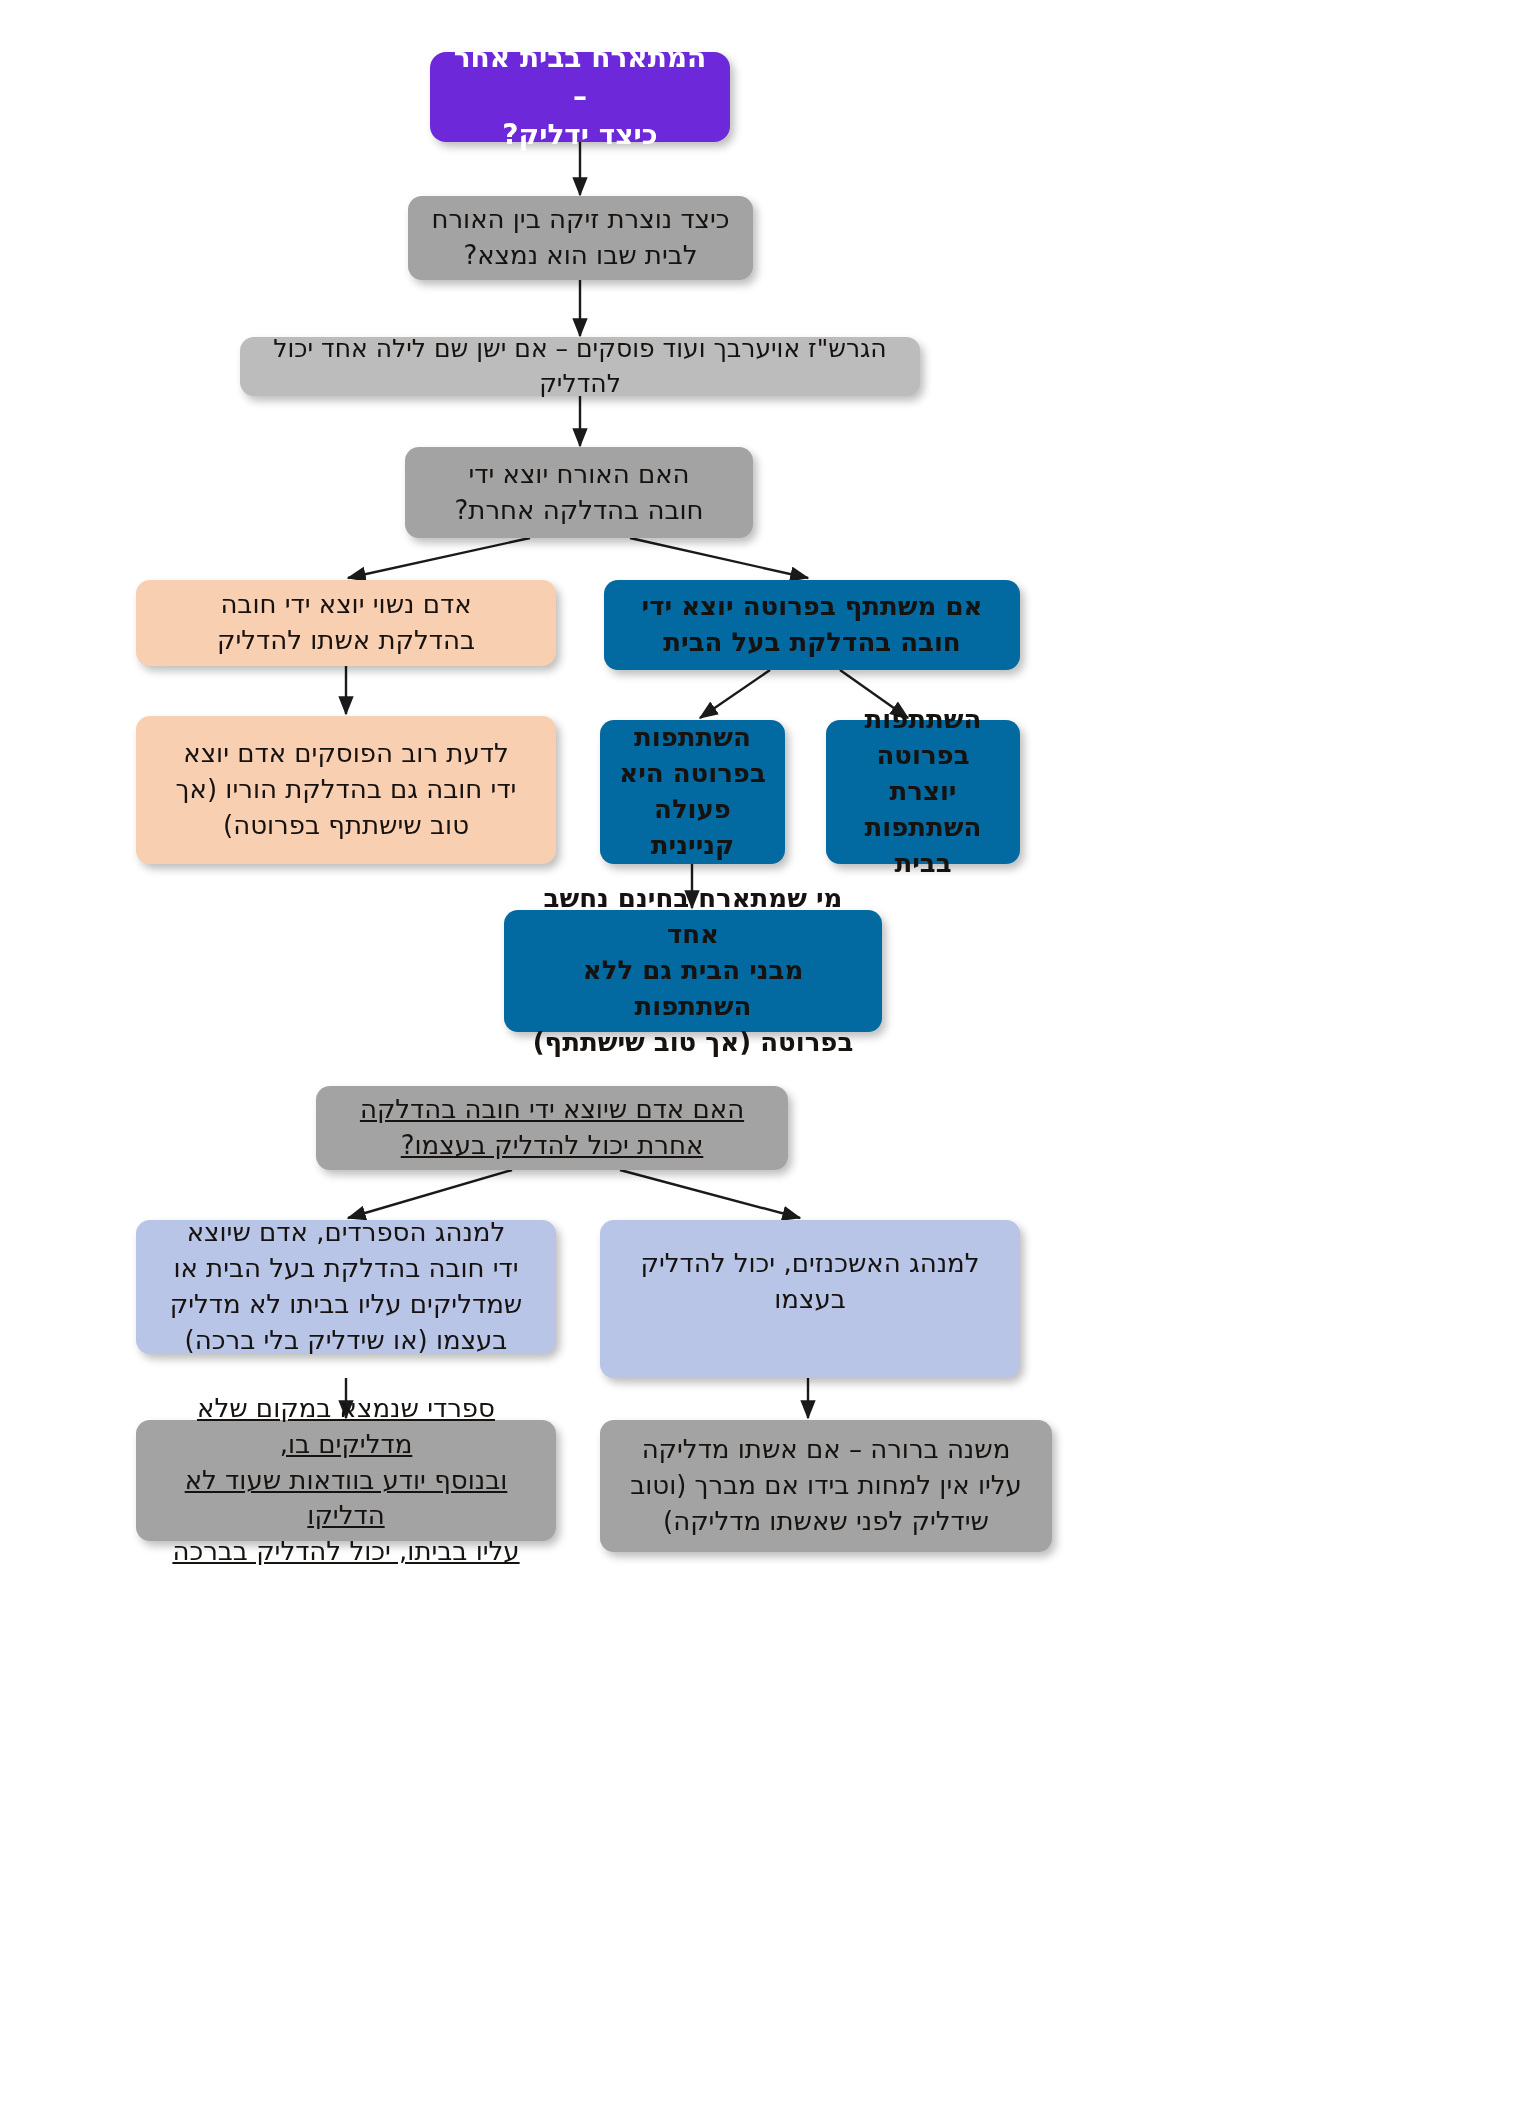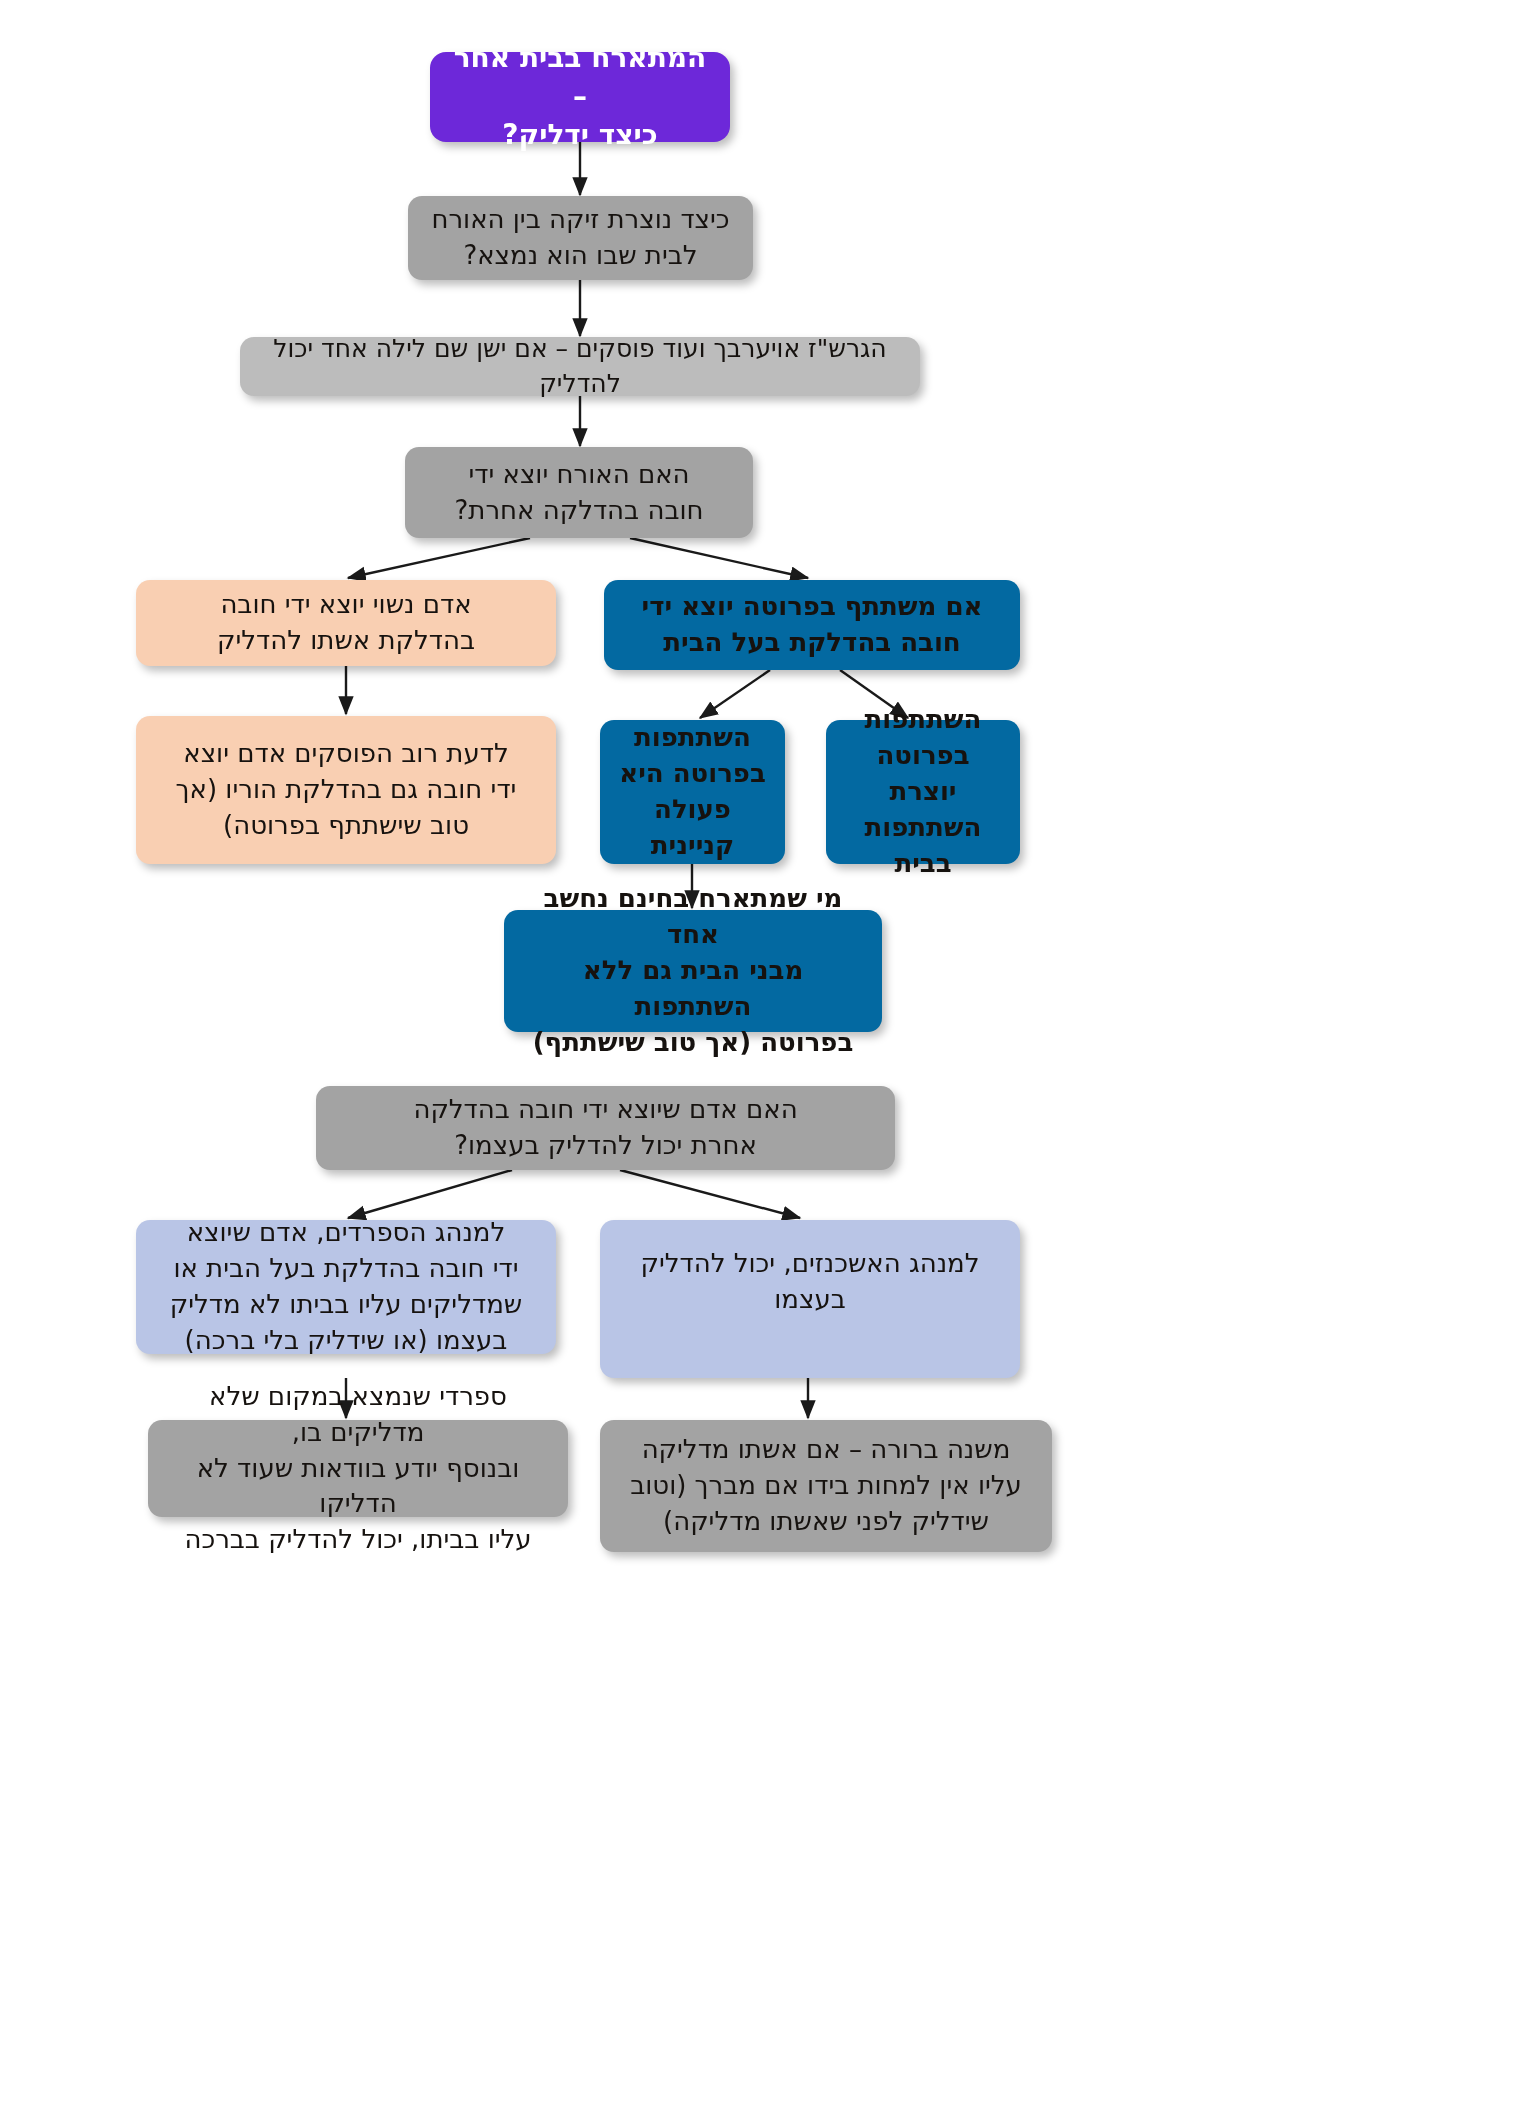--- a/index.html
+++ b/index.html
@@ -123,31 +123,31 @@
 
   <div class="node n-yellow" style="left:826px; top:720px; width:194px; height:144px;">השתתפות
 בפרוטה יוצרת
 השתתפות
 בבית</div>
 
   <div class="node n-yellow" style="left:504px; top:910px; width:378px; height:122px;">מי שמתארח בחינם נחשב אחד
 מבני הבית גם ללא השתתפות
 בפרוטה (אך טוב שישתתף)</div>
 
-  <div class="node n-green" style="left:316px; top:1086px; width:579px; height:84px;">האם אדם שיוצא ידי חובה בהדלקה
+  <div class="node n-green" style="left:316px; top:1086px; width:472px; height:84px;text-decoration:underline;">האם אדם שיוצא ידי חובה בהדלקה
 אחרת יכול להדליק בעצמו?</div>
 
   <div class="node n-blue" style="left:136px; top:1220px; width:420px; height:134px;">למנהג הספרדים, אדם שיוצא
 ידי חובה בהדלקת בעל הבית או
 שמדליקים עליו בביתו לא מדליק
 בעצמו (או שידליק בלי ברכה)</div>
 
   <div class="node n-blue" style="left:600px; top:1220px; width:420px; height:158px; align-items:flex-start; padding-top:26px;">למנהג האשכנזים, יכול להדליק בעצמו</div>
 
-  <div class="node n-green" style="left:148px; top:1420px; width:420px; height:97px;">ספרדי שנמצא במקום שלא מדליקים בו,
+  <div class="node n-green" style="left:136px; top:1420px; width:420px; height:121px;text-decoration:underline;">ספרדי שנמצא במקום שלא מדליקים בו,
 ובנוסף יודע בוודאות שעוד לא הדליקו
 עליו בביתו, יכול להדליק בברכה</div>
 
   <div class="node n-green" style="left:600px; top:1420px; width:452px; height:132px;">משנה ברורה – אם אשתו מדליקה
 עליו אין למחות בידו אם מברך (וטוב
 שידליק לפני שאשתו מדליקה)</div>
 
 </div>
 
 </body></html>

